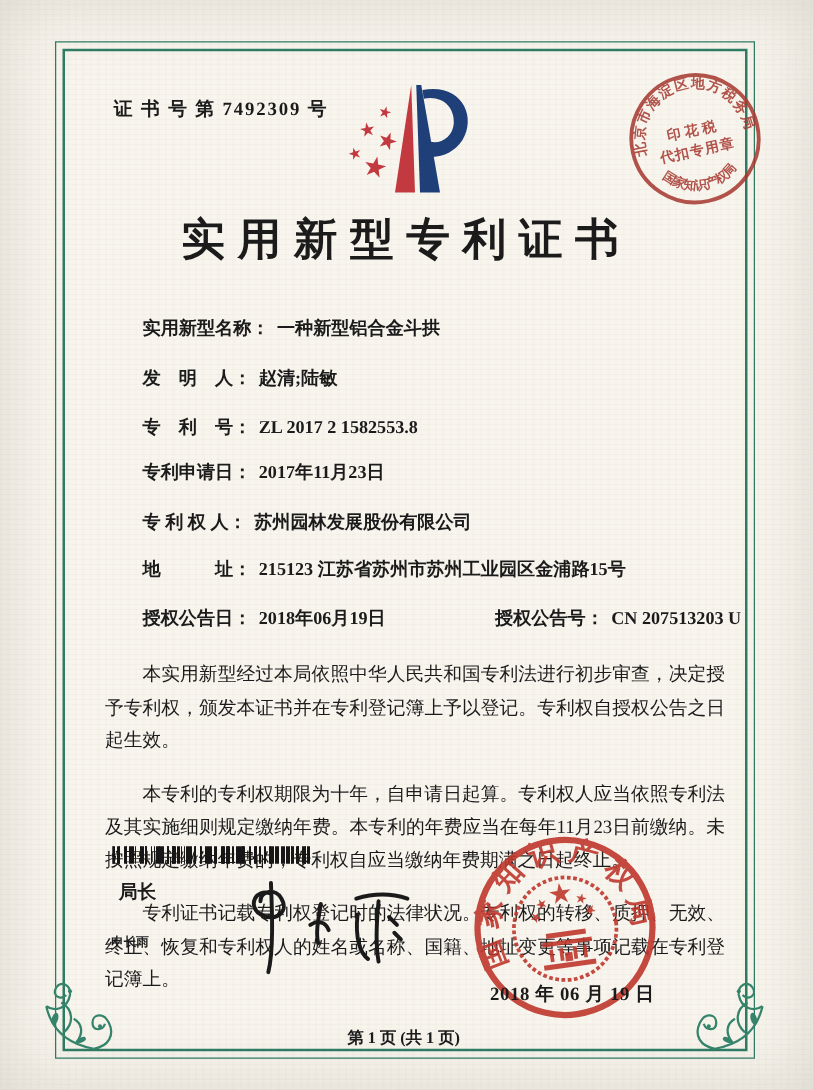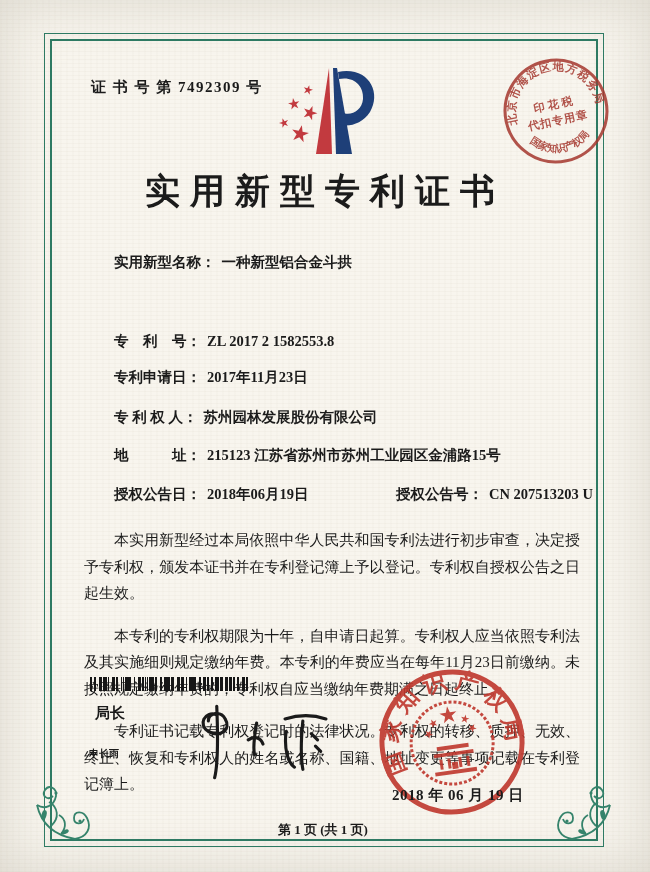--- a/index.html
+++ b/index.html
@@ -85,20 +85,23 @@
     <text x="55" y="52" text-anchor="middle" font-size="11" letter-spacing="3" fill="#a5372e" font-weight="600">印花税</text>
     <text x="55" y="68" text-anchor="middle" font-size="11" letter-spacing="1" fill="#a5372e" font-weight="600">代扣专用章</text>
   </svg>
 
   <div class="abs title">实用新型专利证书</div>
 
   <div class="abs fields">
     <div class="frow" style="top:253px">
       <span class="flabel">实用新型名称：</span><span class="fvalue">一种新型铝合金斗拱</span>
     </div>
+    <div class="frow" style="top:293px">
+      <span class="flabel">发　明　人：</span><span class="fvalue">赵清;陆敏</span>
+    </div>
     <div class="frow" style="top:332px">
       <span class="flabel">专　利　号：</span><span class="fvalue">ZL 2017 2 1582553.8</span>
     </div>
     <div class="frow" style="top:368px">
       <span class="flabel">专利申请日：</span><span class="fvalue">2017年11月23日</span>
     </div>
     <div class="frow" style="top:408px">
       <span class="flabel">专 利 权 人：</span><span class="fvalue">苏州园林发展股份有限公司</span>
     </div>
     <div class="frow" style="top:446px">

